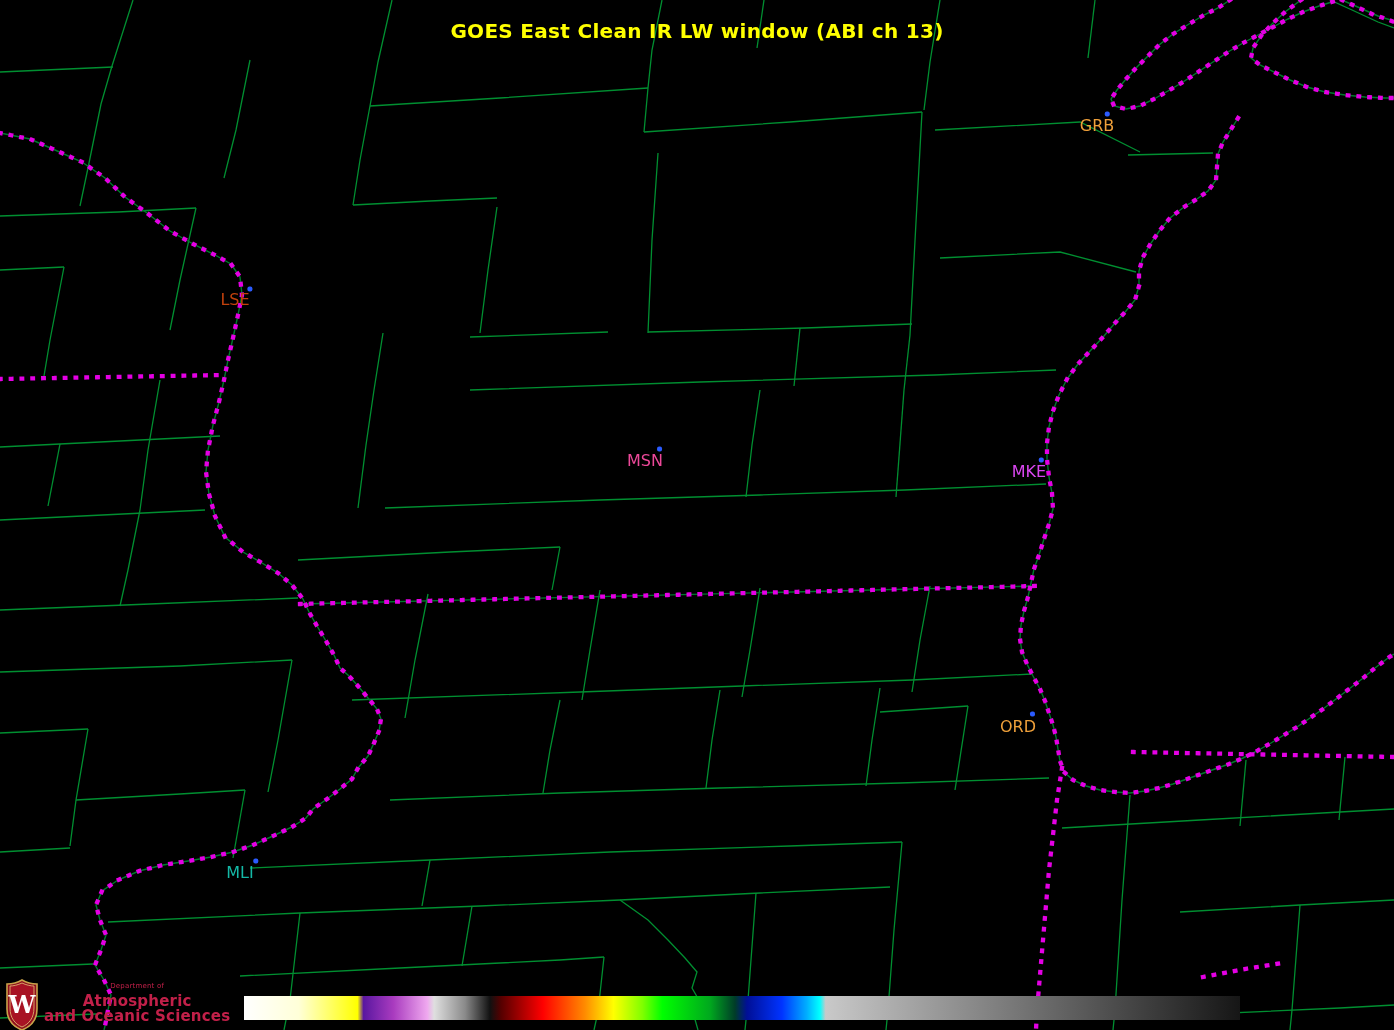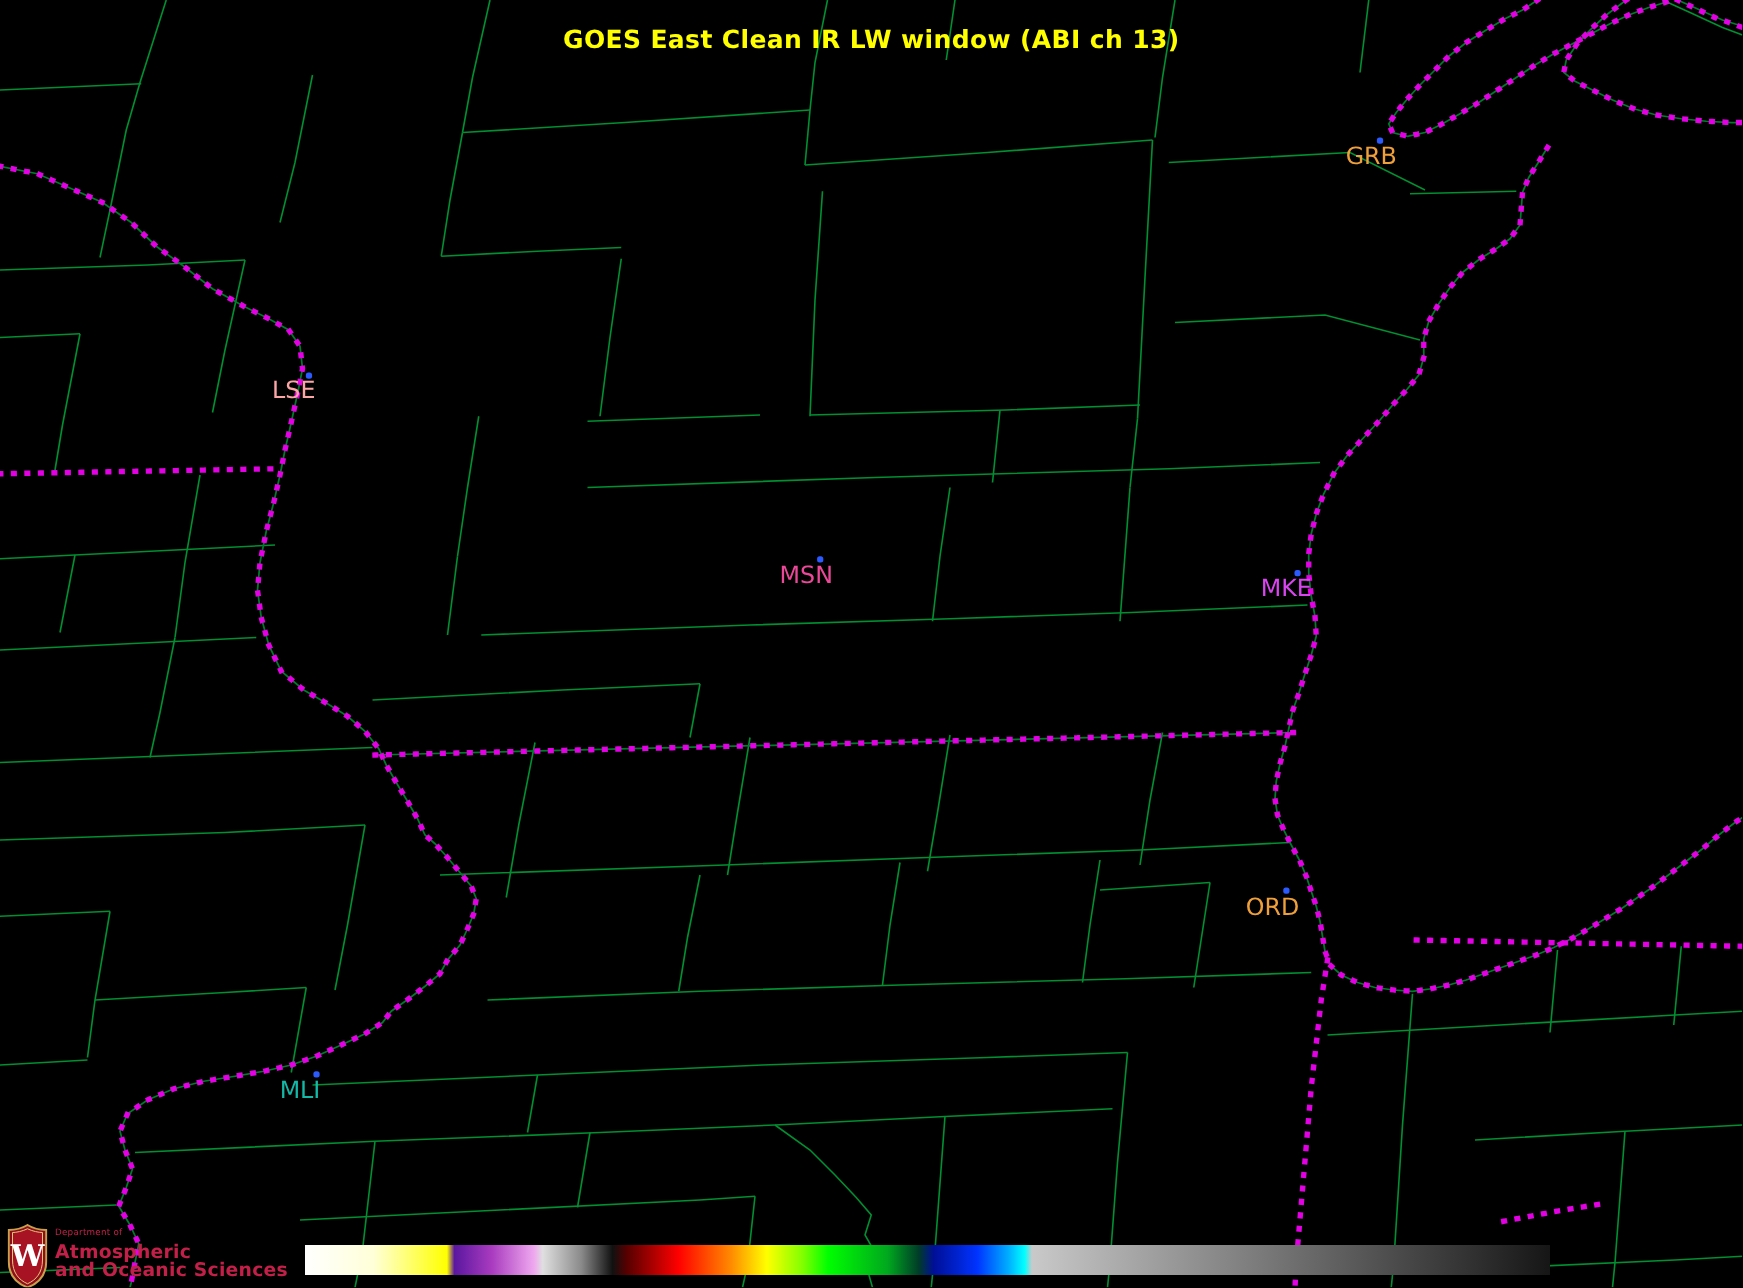--- a/index.html
+++ b/index.html
@@ -4,26 +4,26 @@
 <style>
   html,body{margin:0;padding:0;background:#000;}
   .stage{position:relative;width:1394px;height:1030px;background:#000;overflow:hidden;
          font-family:"DejaVu Sans","Liberation Sans",sans-serif;}
   #map{position:absolute;left:0;top:0;}
   .county{fill:none;stroke:#008f31;stroke-width:1.3;}
   .watergreen{fill:none;stroke:#007a2c;stroke-width:1.4;}
   .border{fill:none;stroke:#e400e4;stroke-width:4.3;stroke-dasharray:0.6 10.2;stroke-linecap:square;}
   .title-block{position:absolute;left:0;top:20px;width:100%;text-align:center;
                font-weight:bold;font-size:20px;line-height:23px;letter-spacing:0.3px;}
-  .station{position:absolute;transform:translate(-50%,-50%);font-size:19px;white-space:nowrap;}
+  .station{position:absolute;transform:translate(-50%,-50%);font-size:16px;white-space:nowrap;}
   .station .dot{position:absolute;width:5px;height:5px;border-radius:2px;}
   .colorbar{position:absolute;}
   .logo{position:absolute;left:6px;top:979px;display:flex;align-items:flex-start;}
   .crest{width:32px;height:52px;}
-  .logo-text{margin-left:6px;line-height:15px;}
+  .logo-text{margin-left:6px;line-height:15px;text-align:center;}
   .logo-dept{font-size:7px;letter-spacing:0.2px;}
   .logo-line{font-size:15px;font-weight:bold;letter-spacing:0.2px;}
 </style>
 </head>
 <body>
 
 <div class="stage">
 
   <svg id="map" width="1394" height="1030" viewBox="0 0 1394 1030">
       <polyline points="0,72 113,67" class="county"></polyline>
@@ -121,21 +121,21 @@
       <polyline points="1133,752 1394,757" class="border"></polyline>
       <polyline points="1062,768 1057,800 1053,835 1049,870 1046,905 1043,940 1040,975 1037,1010 1036,1030" class="border"></polyline>
       <polyline points="1203,977 1245,969 1288,962" class="border"></polyline>
       <polyline points="1342,0 1357,7 1372,14 1386,19 1394,22" class="border"></polyline>
     </svg>
 
   <div class="title-block" style="color: rgb(255, 255, 0);">
     <div>GOES East Clean IR LW window (ABI ch 13)</div>
   </div>
 
-  <div class="station" style="left: 235px; top: 312px; color: #fca5a5;">
+  <div class="station" style="left: 235px; top: 299px; color: #c2410c;">
     <span>LSE</span>
     <span class="dot" style="background: rgb(43, 91, 255); left: 26.5px; top: -3px;"></span>
   </div>
   <div class="station" style="left: 1097px; top: 125px; color: rgb(239, 160, 58);">
     <span>GRB</span>
     <span class="dot" style="background: rgb(43, 91, 255); left: 25px; top: -4px;"></span>
   </div>
   <div class="station" style="left: 645px; top: 460px; color: #ec4899;">
     <span>MSN</span>
     <span class="dot" style="background: rgb(43, 91, 255); left: 30px; top: -4px;"></span>

